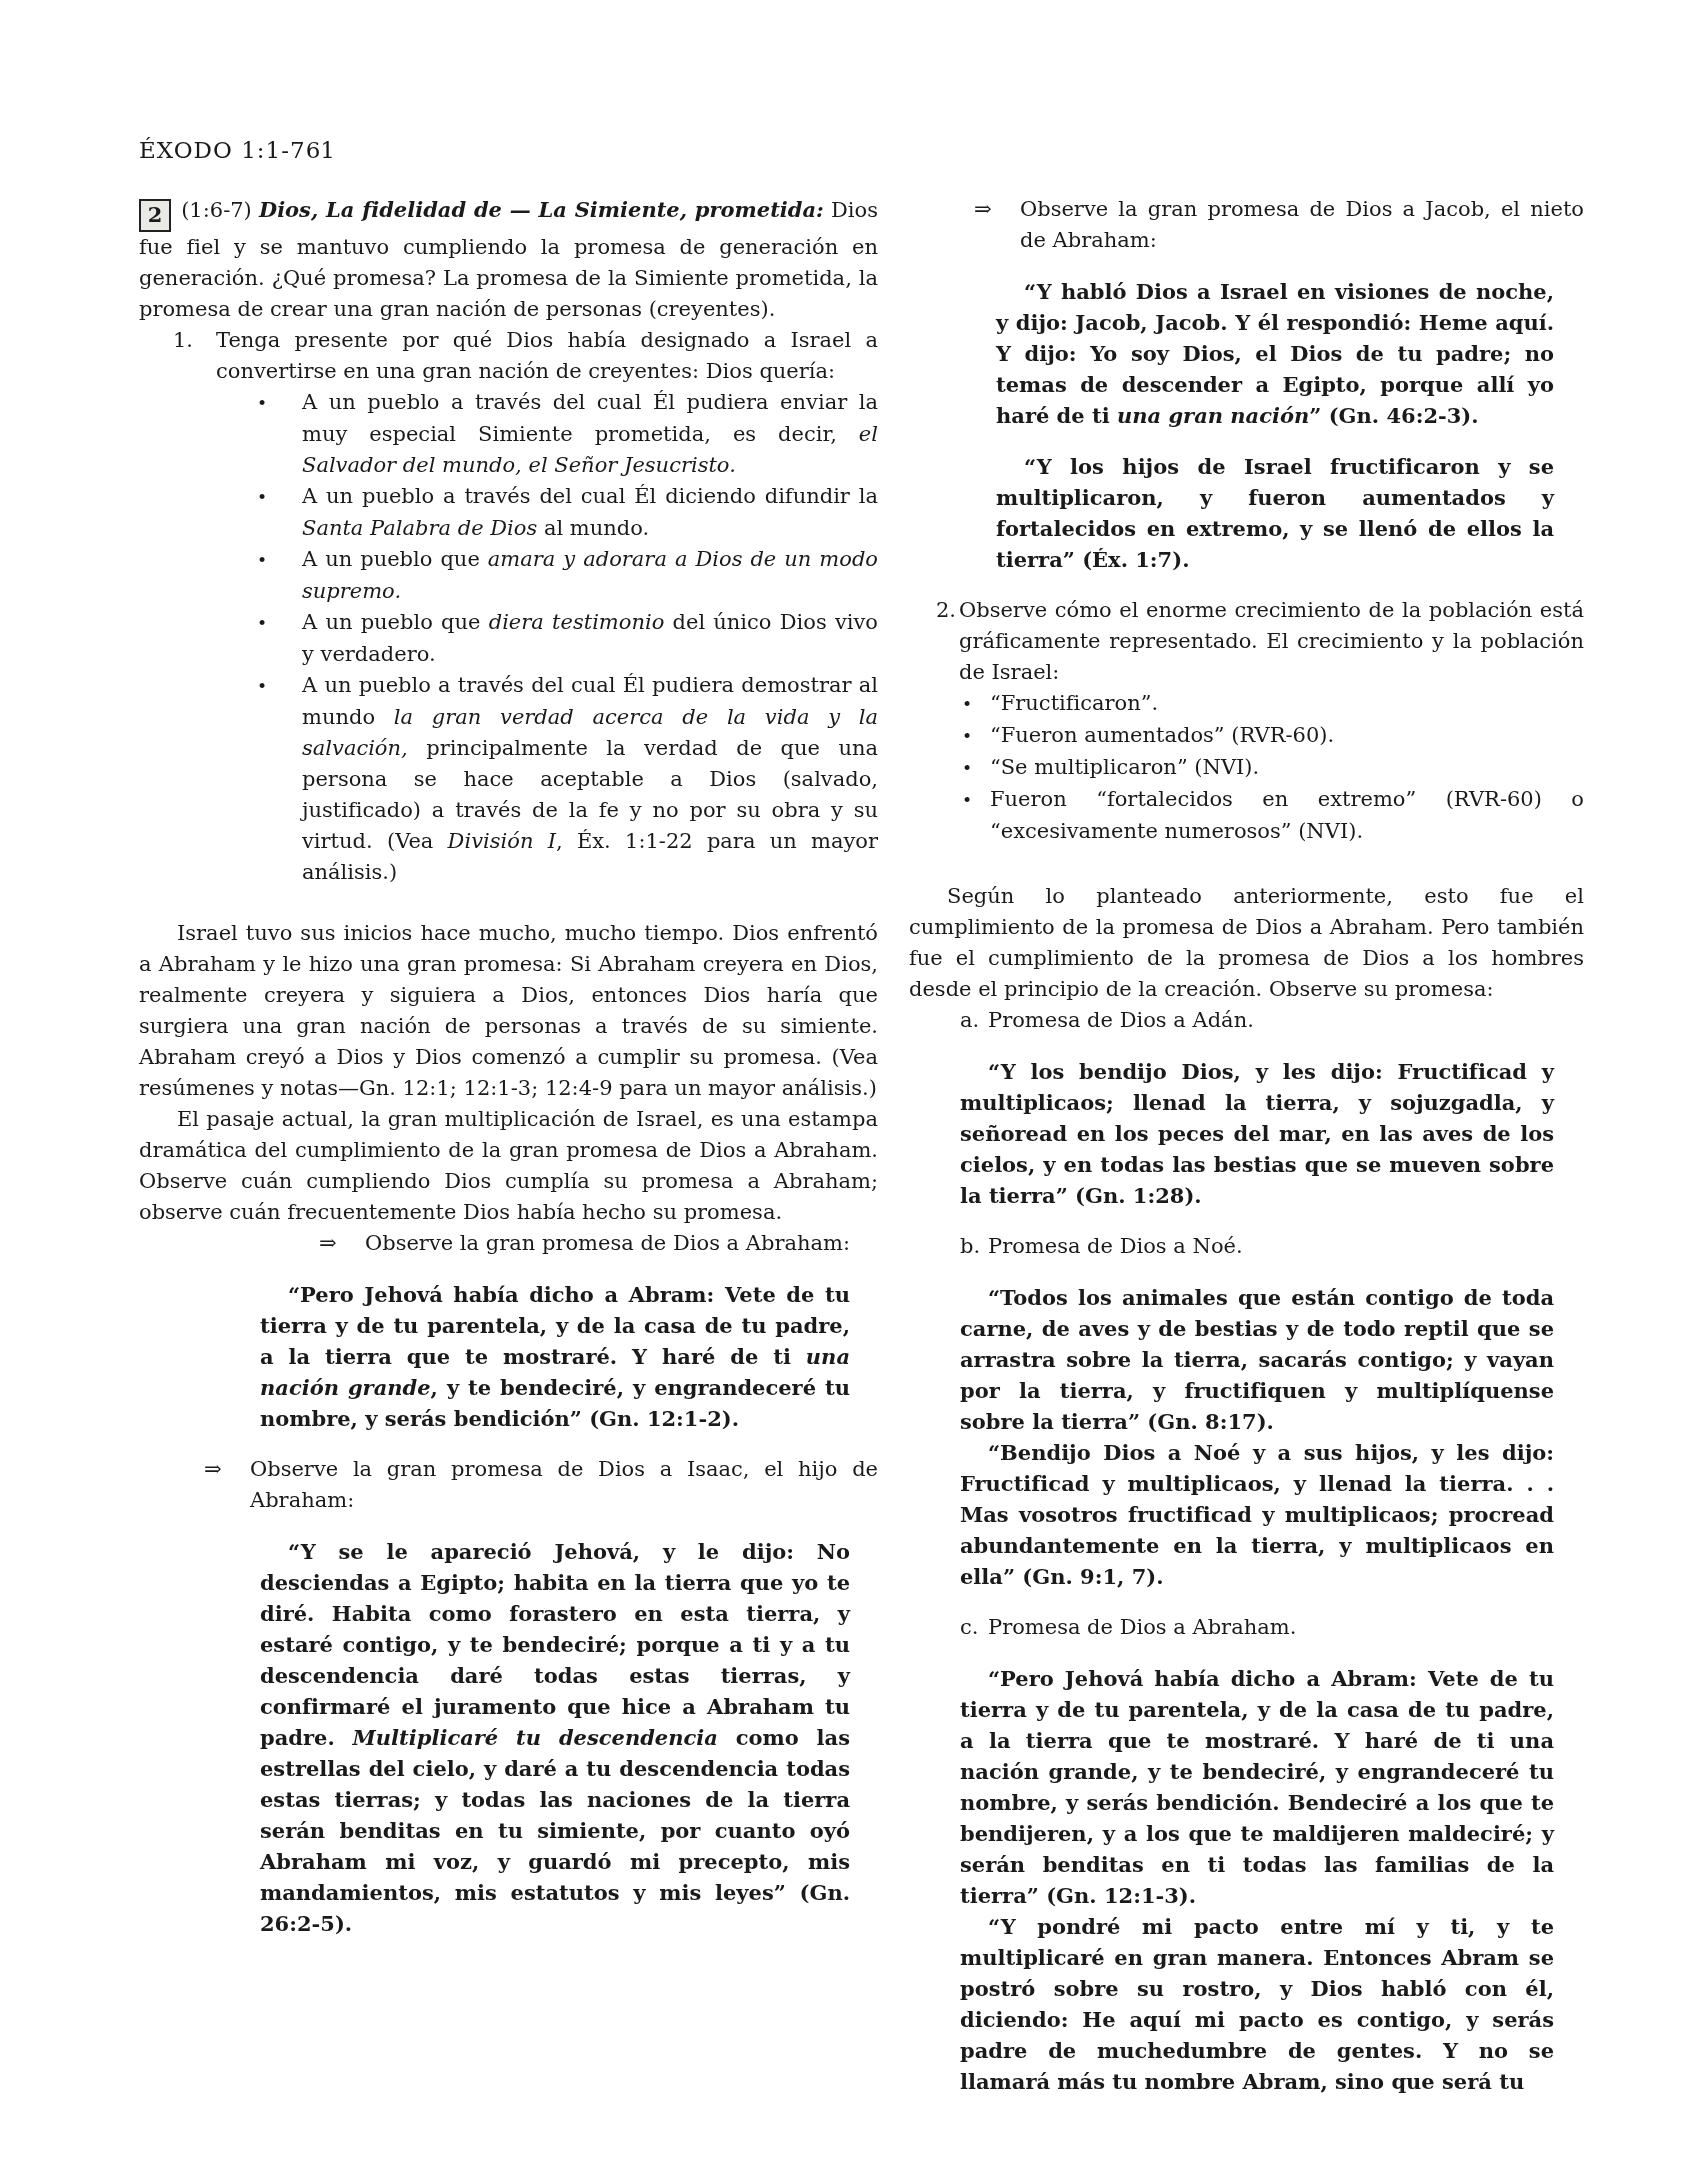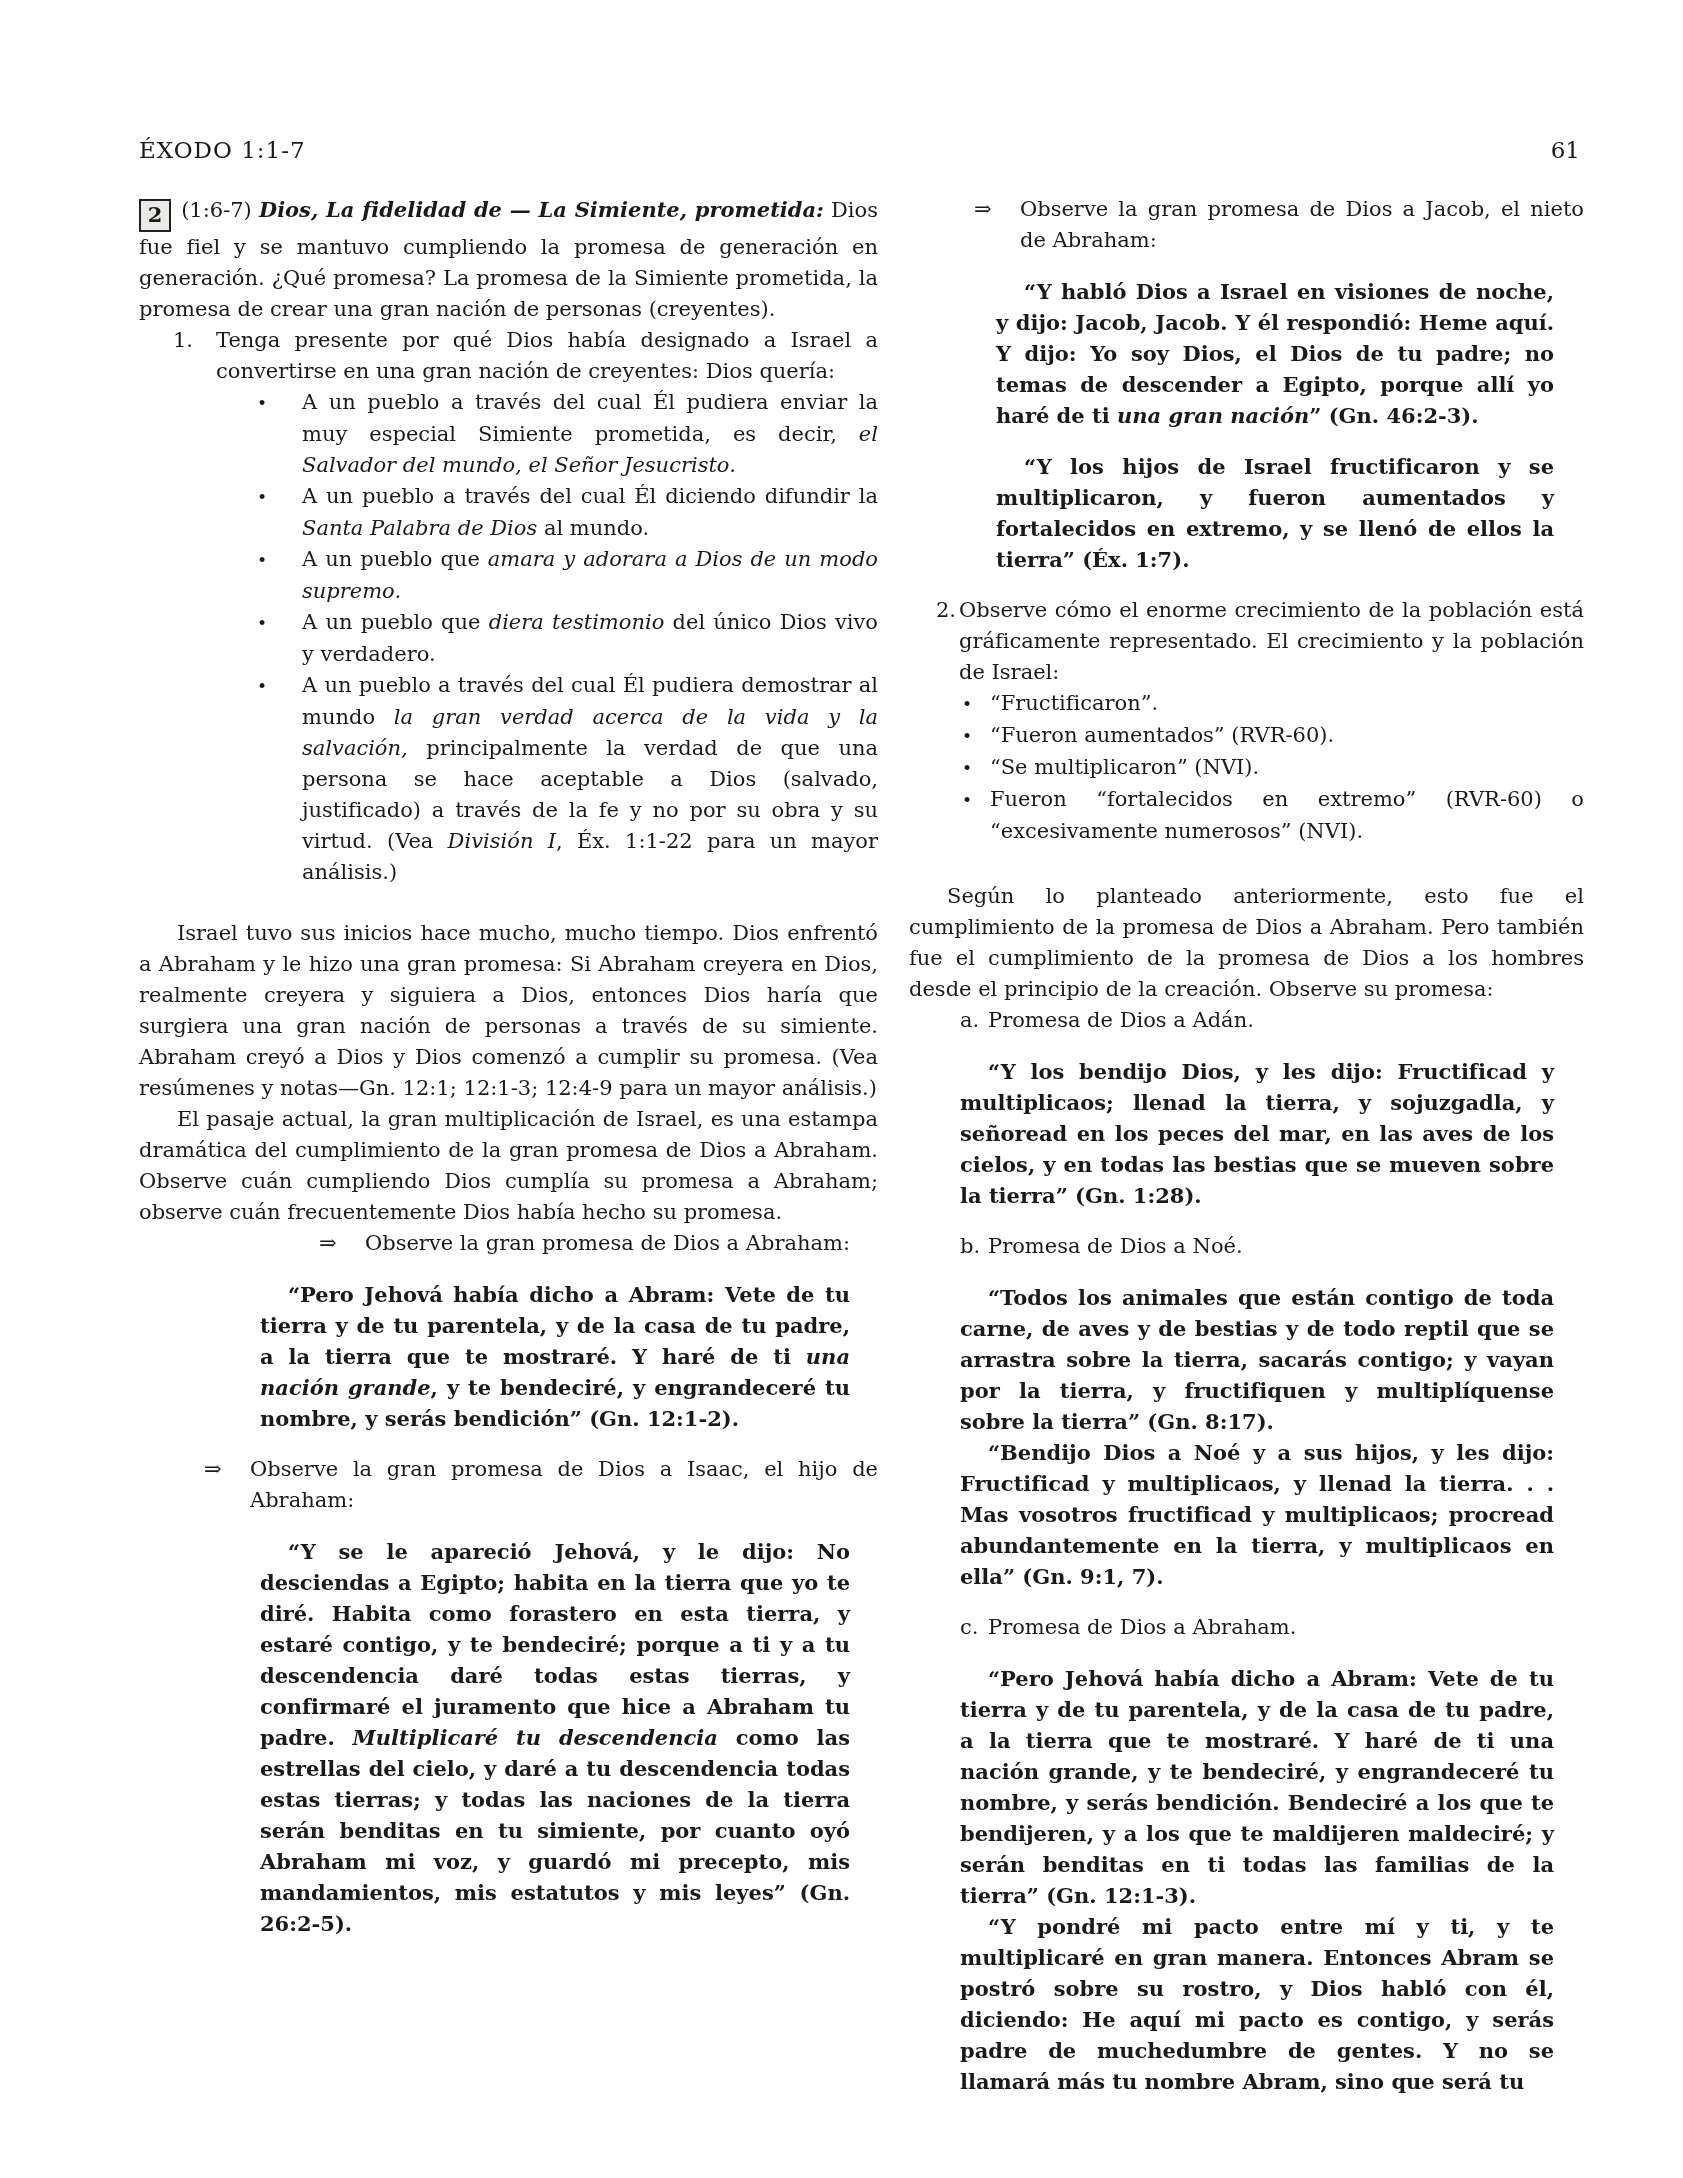--- a/index.html
+++ b/index.html
@@ -7,24 +7,24 @@
     position:relative;
     width:1683px;height:2178px;
     background:#ffffff;
     margin:0 auto;
     font-family:"DejaVu Serif","Liberation Serif",serif;
     color:#1a1a1a;
     overflow:hidden;
   }
   .runhead{
     position:absolute;top:137px;left:139px;right:103px;
-    display:flex;justify-content:space-between;align-items:baseline;
+    display:flex;justify-content:flex-start;align-items:baseline;
     font-size:23px;letter-spacing:1px;
   }
-  .runhead .pgnum{letter-spacing:0;margin-left:20px;}
+  .runhead .pgnum{letter-spacing:0;}
   .col{position:absolute;top:194px;font-size:21px;line-height:31px;text-align:justify;}
   .col-left{left:139px;width:739px;}
   .col-right{left:909px;width:675px;}
 
   .blk{margin:0;}
   
   .para{text-indent:38px;}
   .gap-top{margin-top:30px;}
   .gap-top-lg{margin-top:34px;}
   

